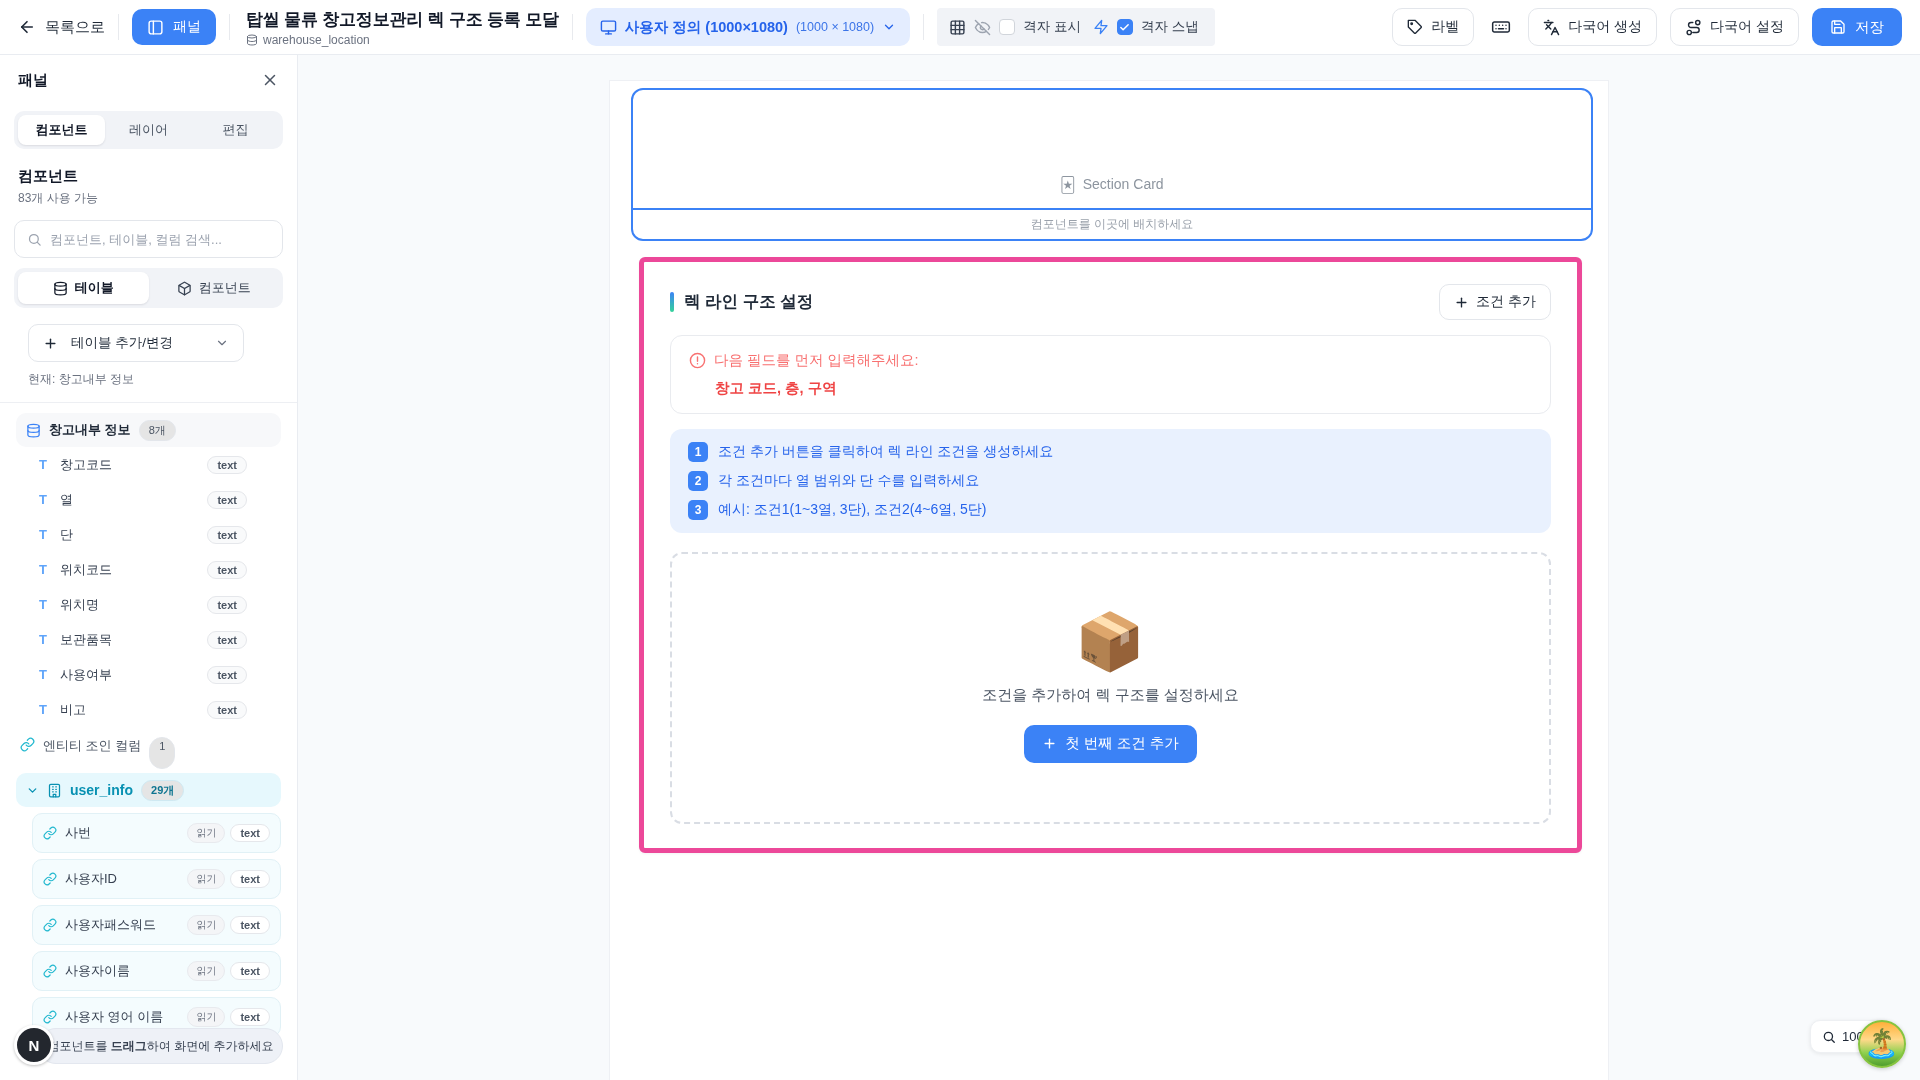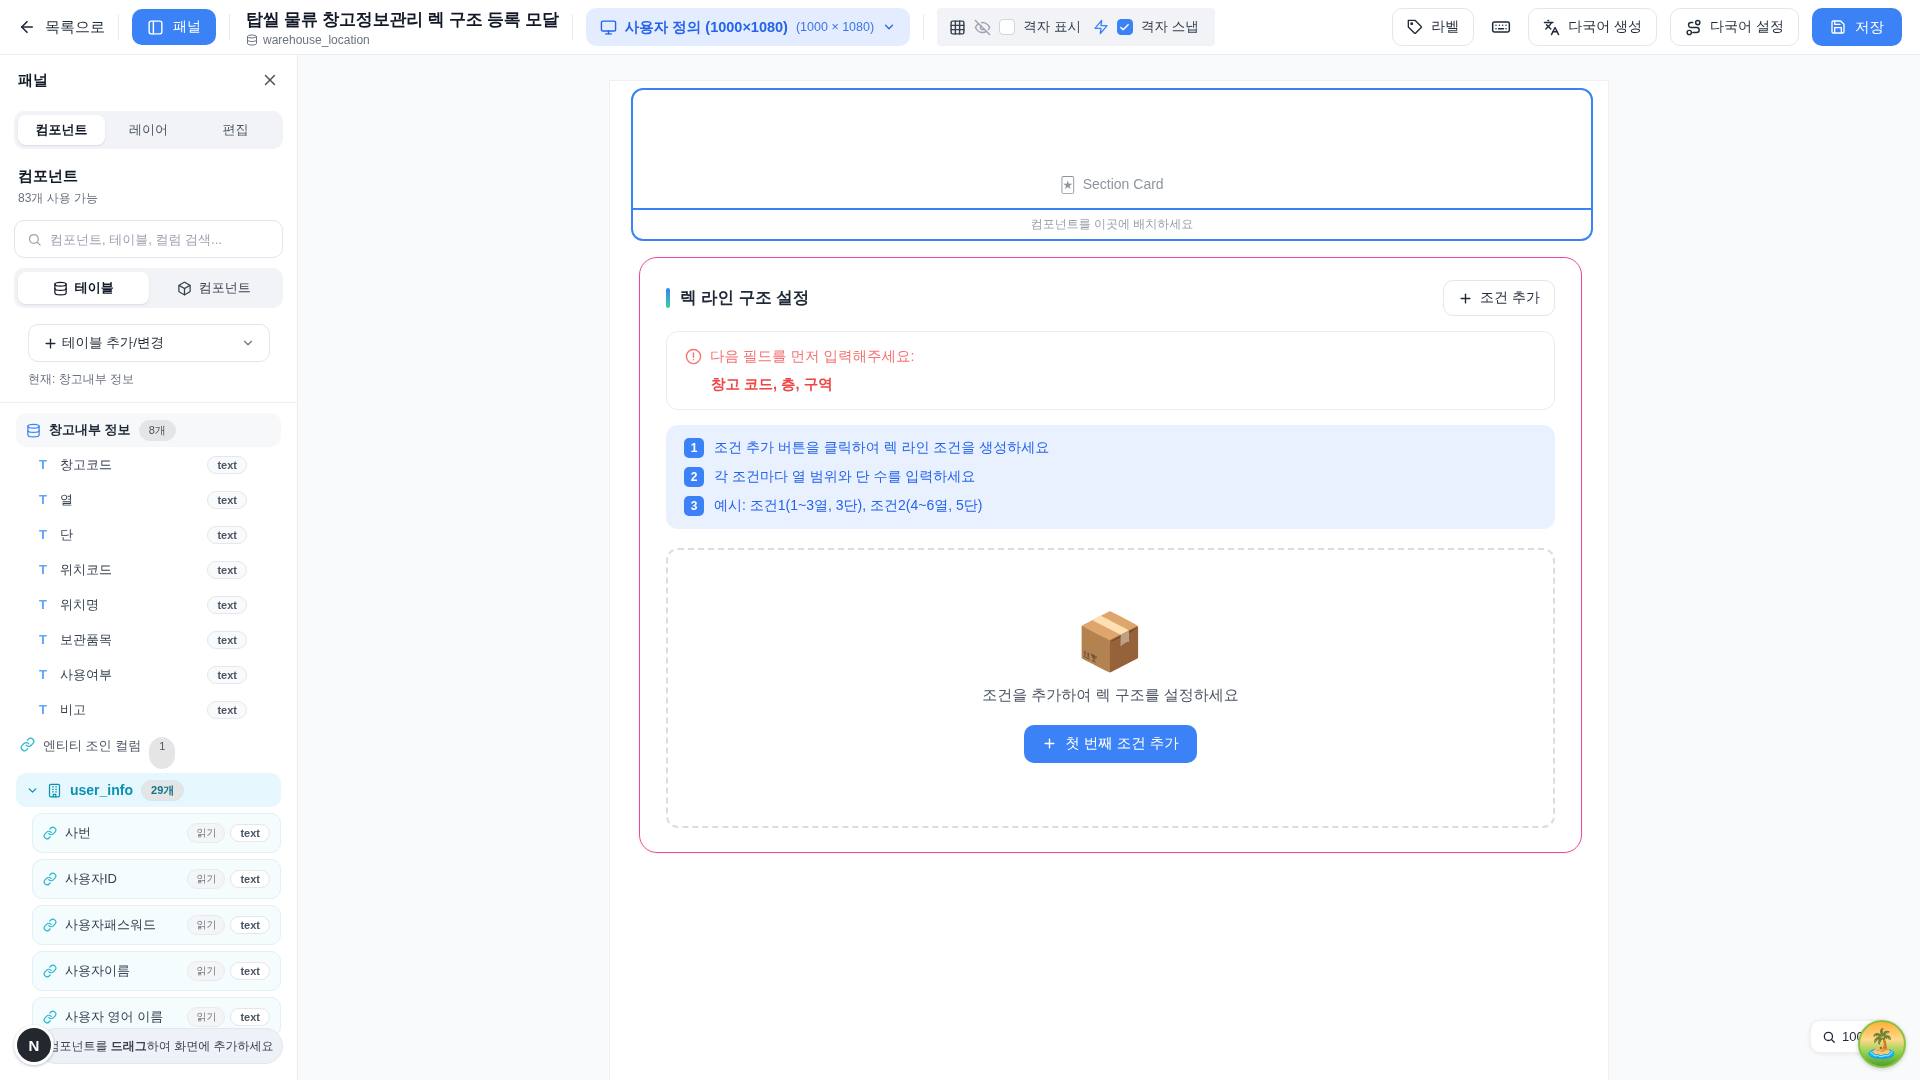--- a/index.html
+++ b/index.html
@@ -37,21 +37,21 @@
   .tab.active { background:#fff; color:#111827; font-weight:700; box-shadow:0 1px 2px rgba(16,24,40,.1); }
   .comp-head { padding:18px 18px 0; }
   .comp-title { font-size:15px; font-weight:700; color:#111827; }
   .comp-count { font-size:12px; color:#6b7280; margin-top:4px; }
   .search { margin:13px 14px 0; border:1px solid #e3e6eb; border-radius:10px; height:38px; display:flex; align-items:center; gap:8px; padding:0 12px; }
   .search input { border:none; outline:none; flex:1; font-size:13px; color:#374151; font-family:inherit; background:transparent; }
   .search input::placeholder { color:#9ca3af; }
   .seg { margin:10px 14px 0; background:#f1f3f7; border-radius:10px; padding:4px; display:flex; }
   .seg-item { flex:1; height:32px; display:flex; align-items:center; justify-content:center; gap:7px; font-size:13px; color:#374151; border-radius:8px; cursor:pointer; }
   .seg-item.active { background:#fff; font-weight:700; color:#111827; box-shadow:0 1px 2px rgba(16,24,40,.1); }
-  .add-table { margin:16px 28px 0; width:242px; border:1px solid #e3e6eb; background:#fff; border-radius:10px; height:38px; display:flex; align-items:center; gap:4px; padding:0 14px; font-size:13.5px; color:#1f2937; font-family:inherit; }
+  .add-table { margin:16px 28px 0; width:216px; border:1px solid #e3e6eb; background:#fff; border-radius:10px; height:38px; display:flex; align-items:center; gap:13px; padding:0 14px; font-size:13.5px; color:#1f2937; font-family:inherit; }
   .add-table .chev { margin-left:auto; }
   .current { margin:9px 28px 0; font-size:12px; color:#6b7280; }
   .panel-divider { height:1px; background:#edeff3; margin:14px 0 10px; }
   .list { padding:0 16px; }
   .table-head { background:#f7f8fa; border-radius:10px; height:34px; display:flex; align-items:center; gap:8px; padding:0 10px; }
   .table-head .name { font-size:13px; font-weight:700; color:#1f2937; }
   .badge { border:1px solid #e3e6eb; background:#e5e5e5; border-radius:999px; font-size:11px; color:#4b5563; padding:2px 9px; white-space:nowrap; }
   .field-row { height:35px; display:flex; align-items:center; gap:10px; padding:0 20px; cursor:grab; }
   .t-ico { color:#60a5fa; font-weight:700; font-size:13px; width:14px; text-align:center; }
   .field-name { font-size:13px; color:#374151; }
@@ -72,21 +72,21 @@
   .hint-avatar { position:absolute; left:-6px; top:-3px; width:40px; height:40px; border-radius:50%; background:#23272e; border:3px solid #fff; color:#fff; display:flex; align-items:center; justify-content:center; font-size:15px; font-weight:700; box-shadow:0 1px 3px rgba(0,0,0,.25); }
 
   
   .workspace { position:absolute; top:55px; left:298px; right:0; bottom:0; }
   .sheet { position:absolute; left:311px; top:25px; width:1000px; bottom:0; background:#fff; border:1px solid #eef0f4; border-bottom:none; }
   .v2tag { position:absolute; top:-24px; right:15px; height:24px; background:#3b82f6; color:#fff; font-size:12px; padding:0 13px; border-radius:8px 8px 0 0; display:flex; align-items:center; }
   .section-card { position:absolute; left:21px; right:15px; top:7px; height:153px; border:2px solid #3b82f6; border-radius:12px; background:#fff; display:flex; flex-direction:column; overflow:hidden; }
   .section-main { flex:1; border-bottom:2px solid #3b82f6; display:flex; align-items:flex-end; justify-content:center; gap:7px; padding-bottom:16px; color:#8d959f; font-size:14px; }
   .card-emoji { font-size:15px; line-height:1; }
   .section-drop { height:29px; display:flex; align-items:center; justify-content:center; color:#9aa1ab; font-size:12px; }
-  .rack-card { position:absolute; left:29px; right:26px; top:176px; height:596px; background:#fff; border:1px solid #ec4899; border-radius:18px; box-shadow:0 1px 3px rgba(16,24,40,.05); padding:22px 26px 24px; display:flex; flex-direction:column; }
+  .rack-card { position:absolute; left:29px; right:26px; top:176px; height:596px; background:#fff; border:5px solid #ec4899; border-radius:6px; box-shadow:0 1px 3px rgba(16,24,40,.05); padding:22px 26px 24px; display:flex; flex-direction:column; }
   .rack-head { display:flex; align-items:center; justify-content:space-between; margin-bottom:15px; }
   .rack-title { display:flex; align-items:center; gap:10px; font-size:16.5px; font-weight:700; color:#1f2937; }
   .grad-bar { width:4px; height:20px; border-radius:2px; background:linear-gradient(180deg,#3b82f6,#34d399); }
   .add-cond-btn { background:#fff; border:1px solid #e3e6eb; border-radius:10px; height:36px; padding:0 14px; display:flex; align-items:center; gap:7px; font-size:14px; color:#1f2937; font-family:inherit; }
   .warn-box { border:1px solid #e9ebef; border-radius:12px; padding:15px 18px; }
   .warn-line1 { display:flex; align-items:center; gap:8px; color:#f87171; font-size:14.5px; }
   .warn-fields { margin:9px 0 0 26px; color:#ef4444; font-weight:700; font-size:14.5px; }
   .warn-note { margin:21px 0 0 24px; color:#f87171; font-size:13px; }
   .info-box { margin-top:15px; background:#e9f1fe; border-radius:12px; padding:13px 18px; display:flex; flex-direction:column; gap:9px; }
   .step { display:flex; align-items:center; gap:10px; }

